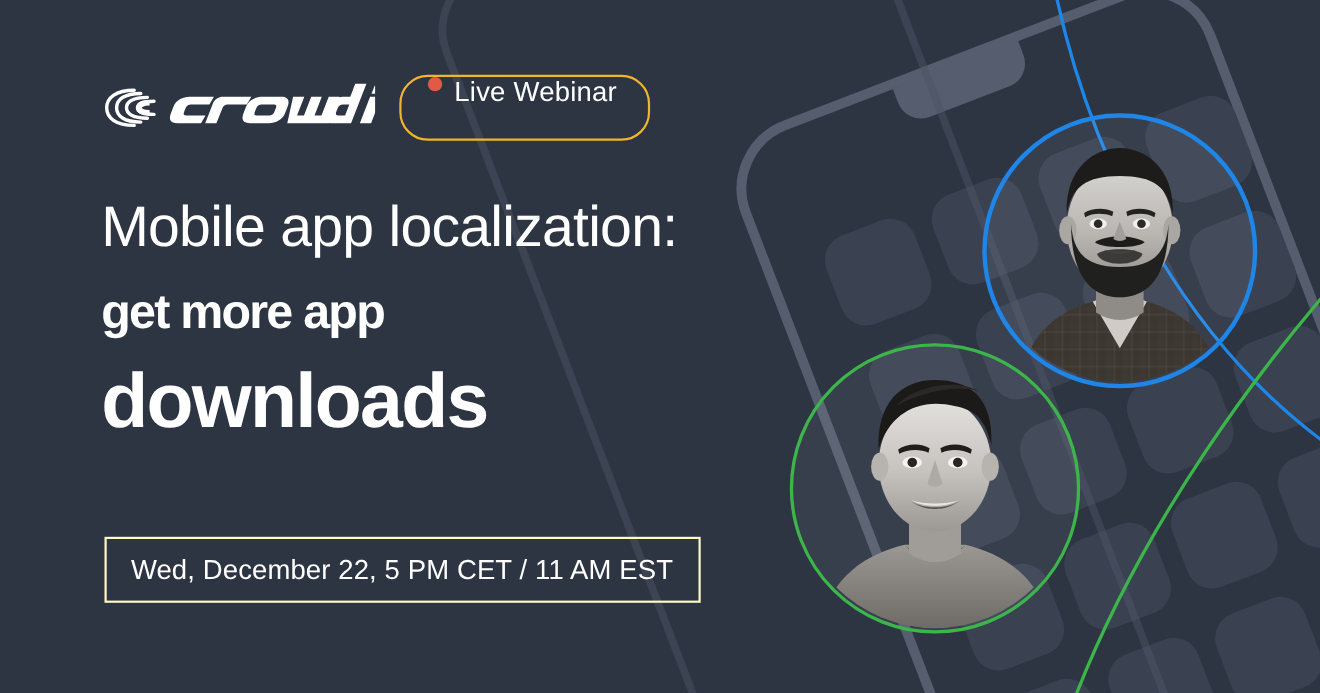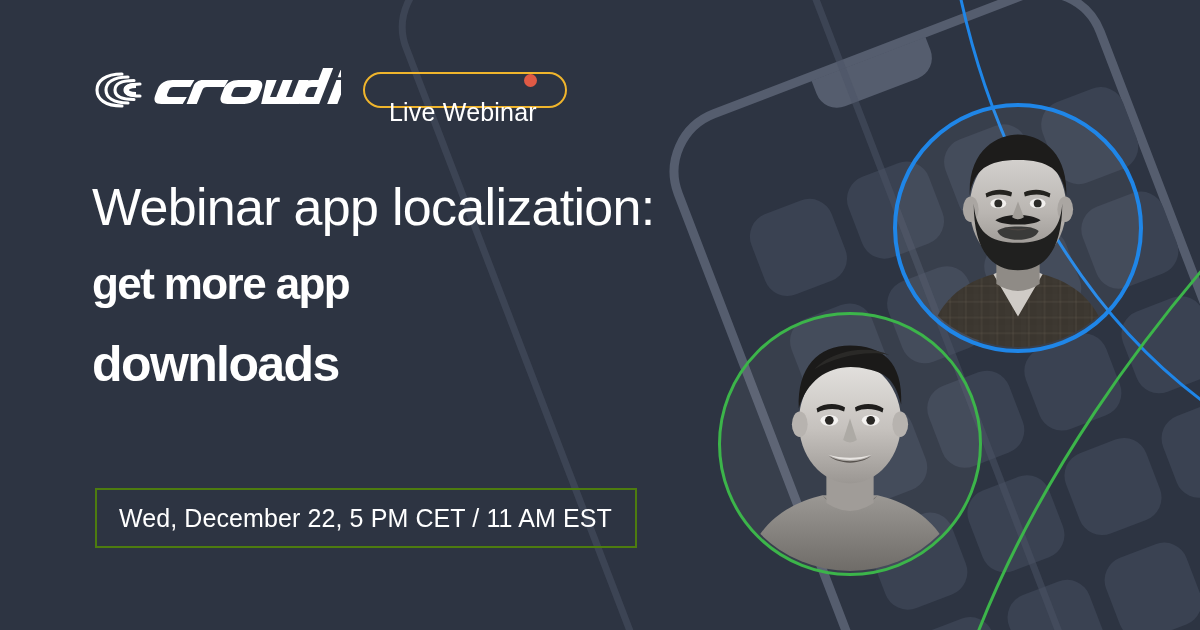--- a/index.html
+++ b/index.html
@@ -40,28 +40,27 @@
     align-items: center;
     gap: 9px;
   }
   .logo-mark { display: block; }
   .logo-word {
     display: block;
   }
 
   .badge {
     display: inline-flex;
-    align-items: flex-end;
+    align-items: flex-start;
     gap: 11px;
-    height: 36px;
+    height: 60px;
     padding: 0 28px 0 24px;
     border: 2px solid #f0b52c;
     border-radius: 26px;
     box-sizing: border-box;
-    flex-direction: column;
   }
   .badge-dot {
     width: 13px;
     height: 13px;
     border-radius: 50%;
     background: #e05a45;
     flex: none;
   }
   .badge-label {
     color: #ffffff;
@@ -91,36 +90,36 @@
     display: block;
     font-size: 44px;
     line-height: 80px;
     font-weight: 700;
     letter-spacing: -1.6px;
     white-space: nowrap;
     margin-top: 6px;
   }
   .headline-line3 {
     display: block;
-    font-size: 50px;
+    font-size: 70px;
     line-height: 80px;
     font-weight: 700;
     letter-spacing: -1.6px;
     white-space: nowrap;
   }
 
   
   .date-box {
     position: absolute;
     left: 95px;
     top: 488px;
     width: 542px;
     height: 60px;
     box-sizing: border-box;
-    border: 2px solid #4d7c0f;
+    border: 2px solid #fef9c3;
     display: flex;
     align-items: center;
     z-index: 6;
   }
   .date-text {
     color: #ffffff;
     font-size: 25px;
     font-weight: 400;
     letter-spacing: .1px;
     padding-left: 22px;
@@ -304,21 +303,21 @@
       </svg>
     </div>
 
     <div class="badge">
       <span class="badge-dot"></span>
       <span class="badge-label">Live Webinar</span>
     </div>
   </div>
 
   <div class="headline">
-    <span class="headline-line1">Webinar app localization:</span>
+    <span class="headline-line1">Mobile app localization:</span>
     <span class="headline-line2">get more app</span>
     <span class="headline-line3">downloads</span>
   </div>
 
   <div class="date-box">
     <span class="date-text">Wed, December 22, 5 PM CET / 11 AM EST</span>
   </div>
 
   <div class="portrait" id="portrait-top">
     <div class="disc">

